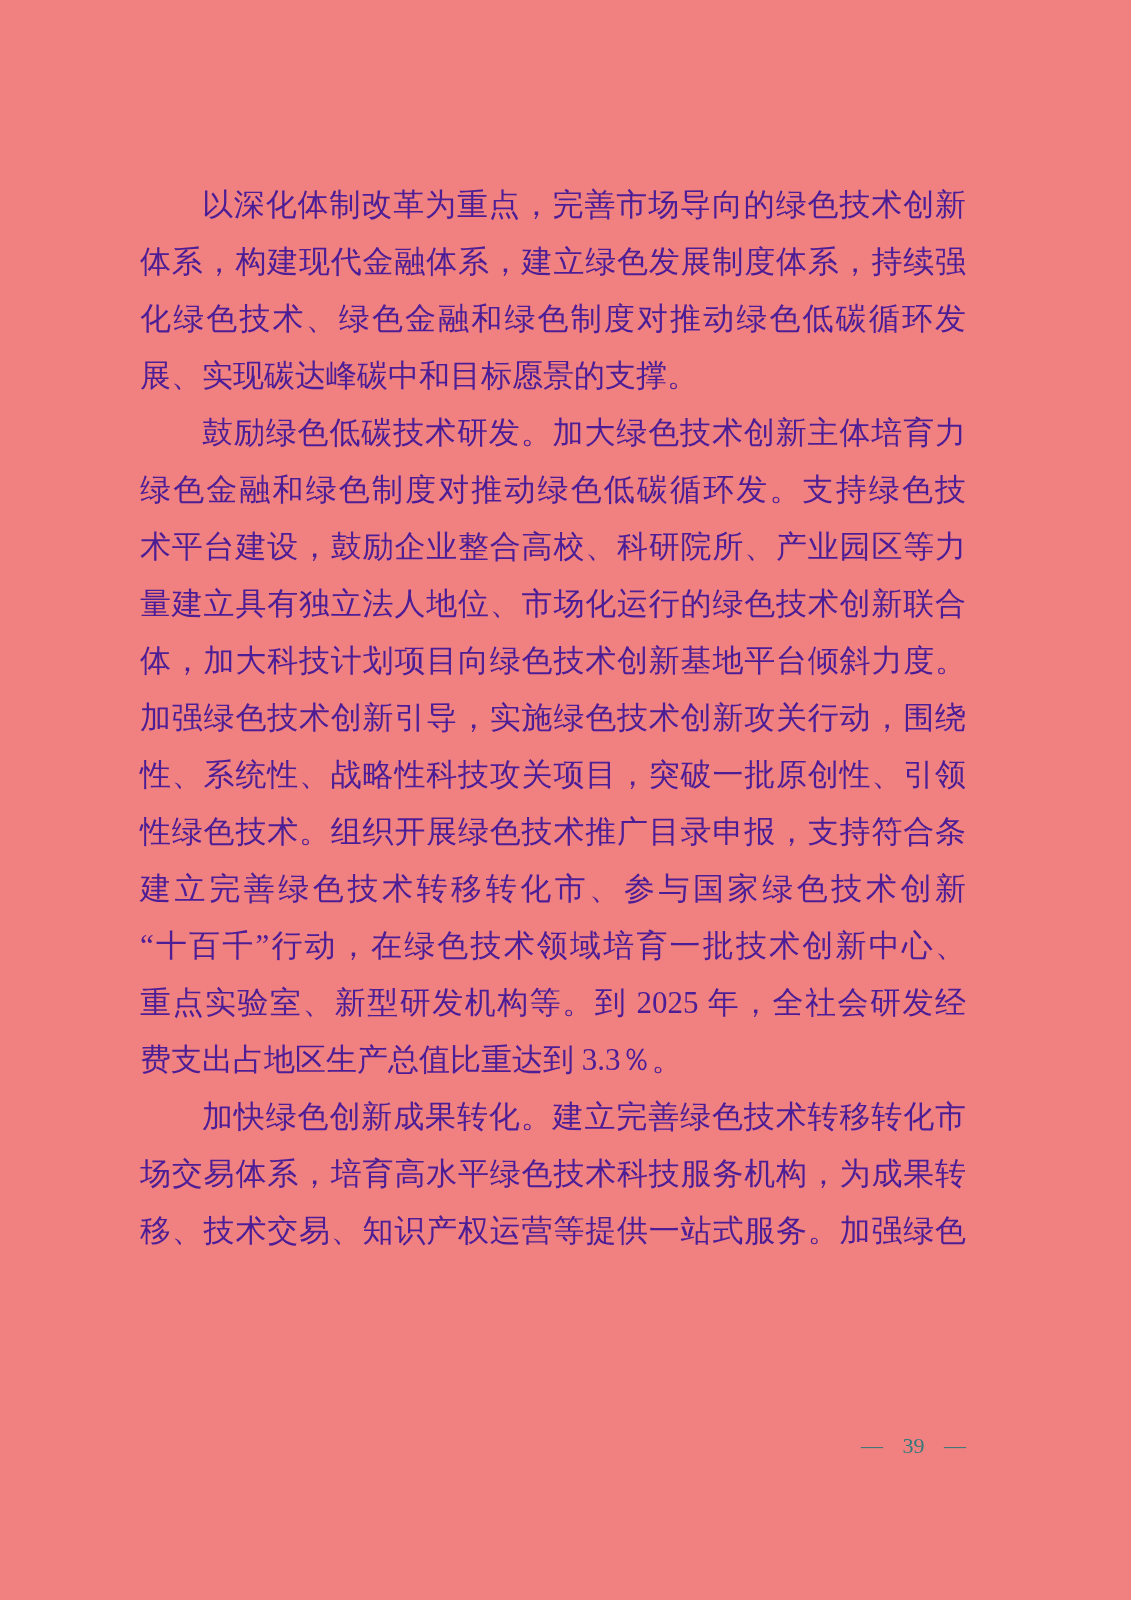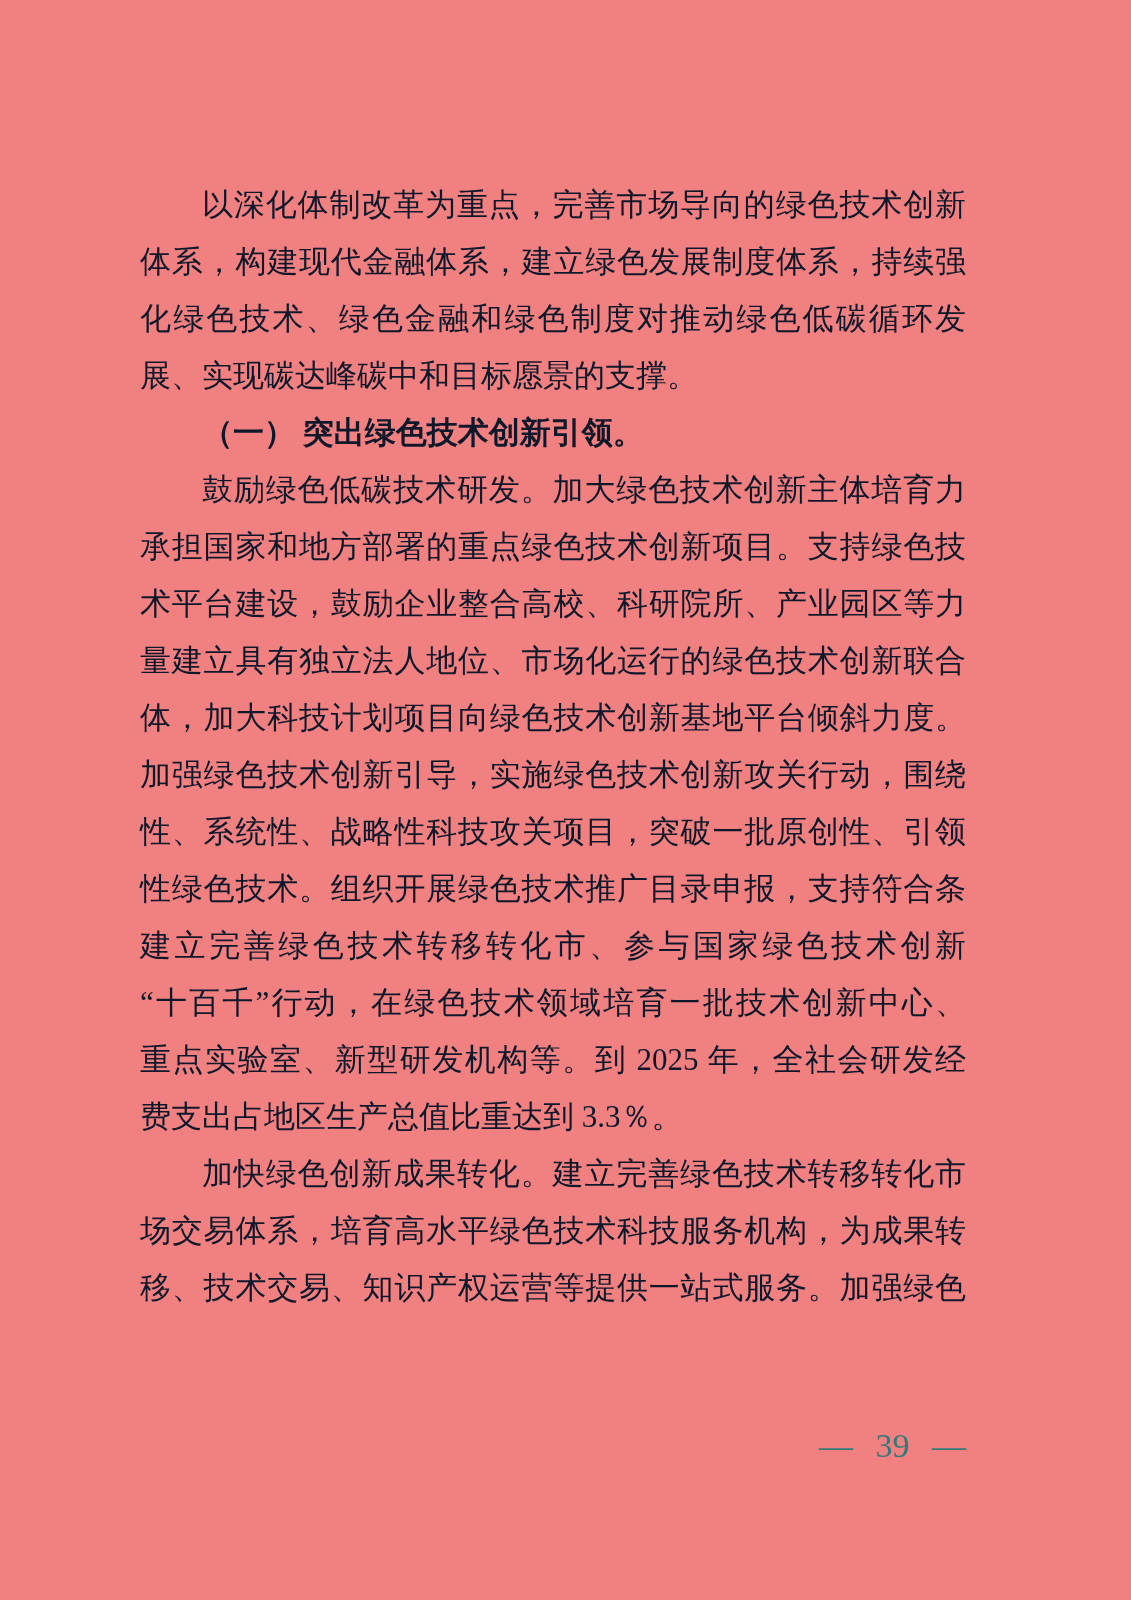--- a/index.html
+++ b/index.html
@@ -21,65 +21,64 @@
     position: absolute;
     left: 140px;
     top: 176px;
     width: 826px;
     color: #2D7A72;
   }
   .line {
     font-size: 31px;
     line-height: 57px;
     height: 57px;
-    color: #0f172a;
+    color: #4c1d95;
     white-space: nowrap;
     text-align: left;
   }
   .jfy {
     white-space: normal;
     text-align: justify;
     text-align-last: justify;
   }
   .indent {
     text-indent: 62px;
   }
   .heading {
     font-weight: 700;
   }
   .page-number {
     position: absolute;
     left: 140px;
     top: 1424px;
     width: 826px;
     text-align: right;
-    font-size: 34px;
+    font-size: 22px;
     line-height: 44px;
     color: #36797A;
     word-spacing: 14px;
   }
 </style>
 </head>
 <body>
 
 <div class="page">
   <div class="text-block">
 
     <div>
       <div class="line jfy indent">以深化体制改革为重点，完善市场导向的绿色技术创新</div>
       <div class="line jfy">体系，构建现代金融体系，建立绿色发展制度体系，持续强</div>
       <div class="line jfy">化绿色技术、绿色金融和绿色制度对推动绿色低碳循环发</div>
       <div class="line">展、实现碳达峰碳中和目标愿景的支撑。</div>
     </div>
 
-    <div class="line heading indent">（一） 突出绿色技术创新引领。</div>
 
     <div>
       <div class="line jfy indent">鼓励绿色低碳技术研发。加大绿色技术创新主体培育力</div>
-      <div class="line jfy">承担国家和地方部署的重点绿色技术创新项目。支持绿色技</div>
+      <div class="line jfy">绿色金融和绿色制度对推动绿色低碳循环发。支持绿色技</div>
       <div class="line jfy">术平台建设，鼓励企业整合高校、科研院所、产业园区等力</div>
       <div class="line jfy">量建立具有独立法人地位、市场化运行的绿色技术创新联合</div>
       <div class="line jfy">体，加大科技计划项目向绿色技术创新基地平台倾斜力度。</div>
       <div class="line jfy">加强绿色技术创新引导，实施绿色技术创新攻关行动，围绕</div>
       <div class="line jfy">性、系统性、战略性科技攻关项目，突破一批原创性、引领</div>
       <div class="line jfy">性绿色技术。组织开展绿色技术推广目录申报，支持符合条</div>
       <div class="line jfy">建立完善绿色技术转移转化市、参与国家绿色技术创新</div>
       <div class="line jfy">“十百千”行动，在绿色技术领域培育一批技术创新中心、</div>
       <div class="line jfy">重点实验室、新型研发机构等。到 2025 年，全社会研发经</div>
       <div class="line">费支出占地区生产总值比重达到 3.3％。</div>

